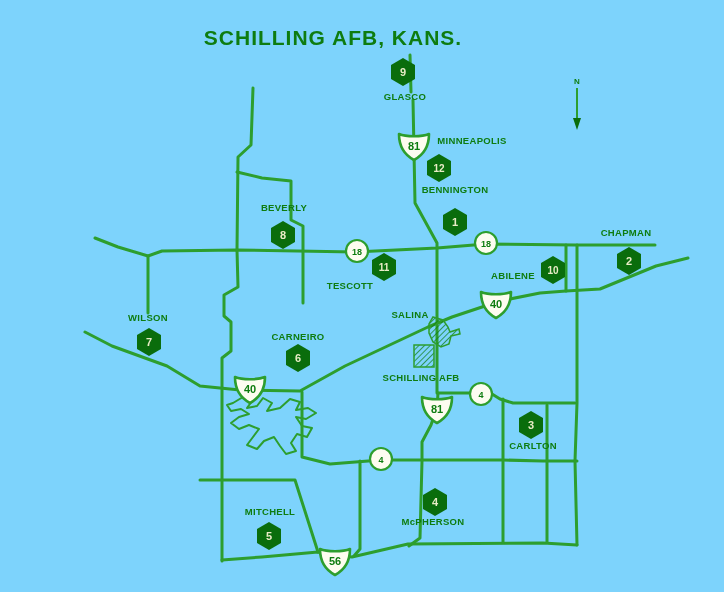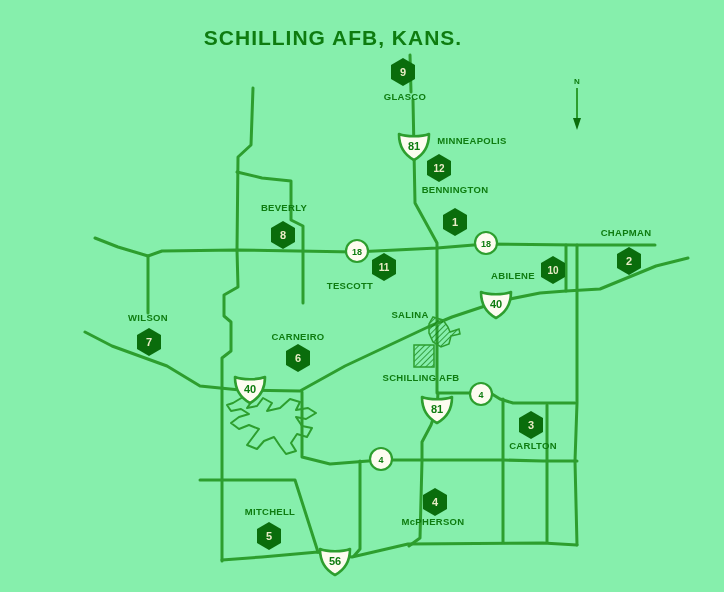--- a/index.html
+++ b/index.html
@@ -9,21 +9,21 @@
     position:absolute;top:26px;left:0;width:666px;text-align:center;
     font-family:"Liberation Sans",sans-serif;
     font-size:21px;font-weight:bold;letter-spacing:1px;color:#0e7c10;
   }
   svg{position:absolute;top:0;left:0;}
   text{font-family:"Liberation Sans",sans-serif;}
 </style>
 </head>
 <body>
 
-<div class="page" style="background: #86efac;">
+<div class="page" style="background: #7dd3fc;">
   <div class="map-title">SCHILLING AFB, KANS.</div>
   <svg id="map-svg" width="724" height="592" viewBox="0 0 724 592">
       <defs>
         <pattern id="hatch" width="4" height="4" patternUnits="userSpaceOnUse" patternTransform="rotate(45)">
           <line x1="0" y1="0" x2="0" y2="4" stroke="#0e7c10" stroke-width="1.4"></line>
         </pattern>
       </defs>
       <polyline points="95,238 118,247 148,256 162,251 237,250 355,252 437,248 486,244 576,245 655,245" fill="none" stroke="#2d9e2e" stroke-width="3" stroke-linejoin="round" stroke-linecap="round"></polyline>
       <polyline points="148,256 148,313" fill="none" stroke="#2d9e2e" stroke-width="3" stroke-linejoin="round" stroke-linecap="round"></polyline>
       <polyline points="253,88 251,145 238,157 237,250" fill="none" stroke="#2d9e2e" stroke-width="3" stroke-linejoin="round" stroke-linecap="round"></polyline>

